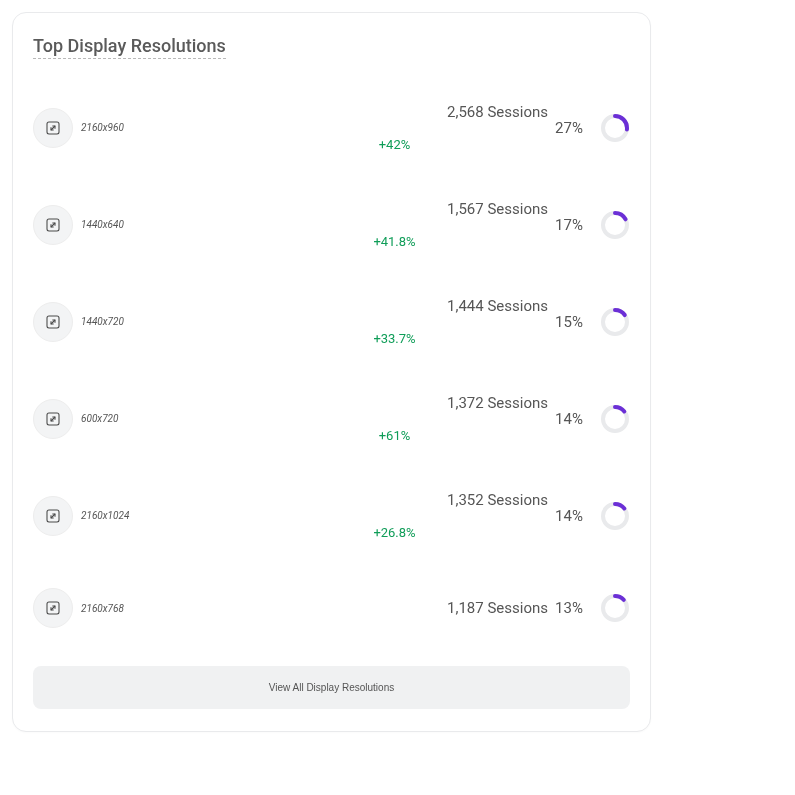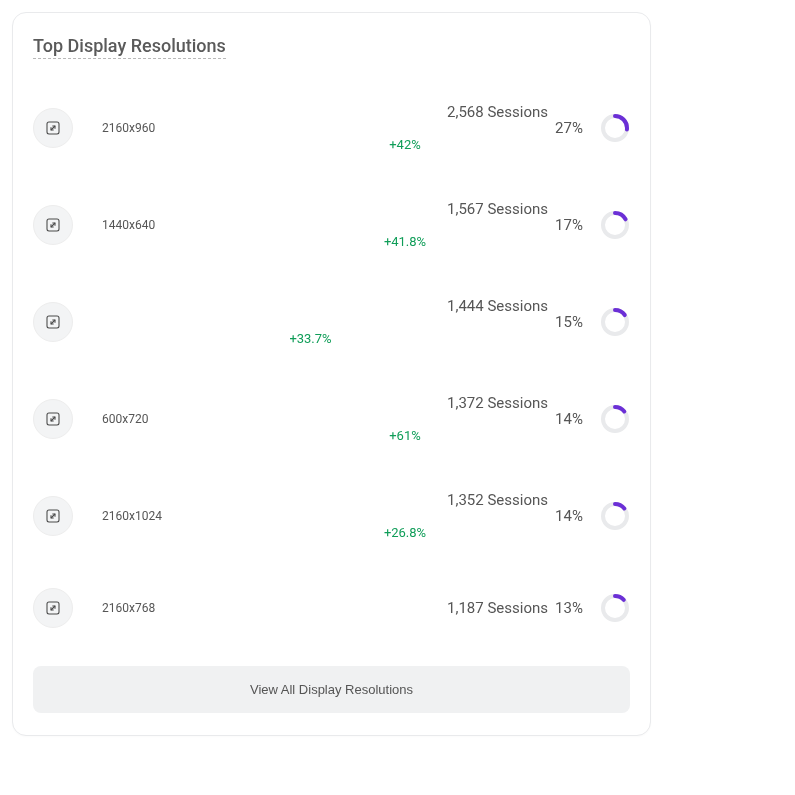--- a/index.html
+++ b/index.html
@@ -47,24 +47,25 @@
     border: 1px solid #ededed;
   }
   .icon-wrap svg {
     width: 16px;
     height: 16px;
     stroke: #4a4a4a;
     fill: none;
     stroke-width: 1.6;
   }
   .res {
-    margin-left: 29px;
-    font-size: 12px;
+    margin-left: 8px;
+    font-size: 10px;
     color: #565656;
     flex: 0 0 160px;
+    font-style: italic;
   }
   .mid {
     flex: 1;
     text-align: center;
   }
   .sess {
     font-size: 15px;
     color: #565656;
     text-align: right;
   }
@@ -97,21 +98,21 @@
     stroke-linecap: round;
   }
   .footer-btn {
     display: block;
     width: 100%;
     text-align: center;
     background: #f0f1f2;
     border: none;
     border-radius: 8px;
     padding: 16px 8px;
-    font-size: 13px;
+    font-size: 10px;
     color: #555;
     cursor: pointer;
     margin-top: 14px;
   }
 </style>
 </head>
 <body>
 
 <div class="card">
   <span class="title">Top Display Resolutions</span>
@@ -165,20 +166,21 @@
 
   <div class="row">
     <div class="icon-wrap">
       <svg viewBox="0 0 24 24">
         <rect x="3" y="3" width="18" height="18" rx="3" ry="3"></rect>
         <line x1="9" y1="15" x2="15" y2="9"></line>
         <polyline points="15 13 15 9 11 9"></polyline>
         <polyline points="9 11 9 15 13 15"></polyline>
       </svg>
     </div>
+    <div class="res">1440x720</div>
     <div class="mid">
       <div class="sess">1,444 Sessions</div>
       <div class="delta">+33.7%</div>
     </div>
     <div class="pct">15%</div>
     <div class="donut-wrap">
       <svg viewBox="0 0 30 30" width="30" height="30">
         <circle class="donut-bg" cx="15" cy="15" r="12"></circle>
         <circle class="donut-fg" cx="15" cy="15" r="12" transform="rotate(-90 15 15)" stroke-dasharray="11.309733552923255 64.08849013323177"></circle>
       </svg>

